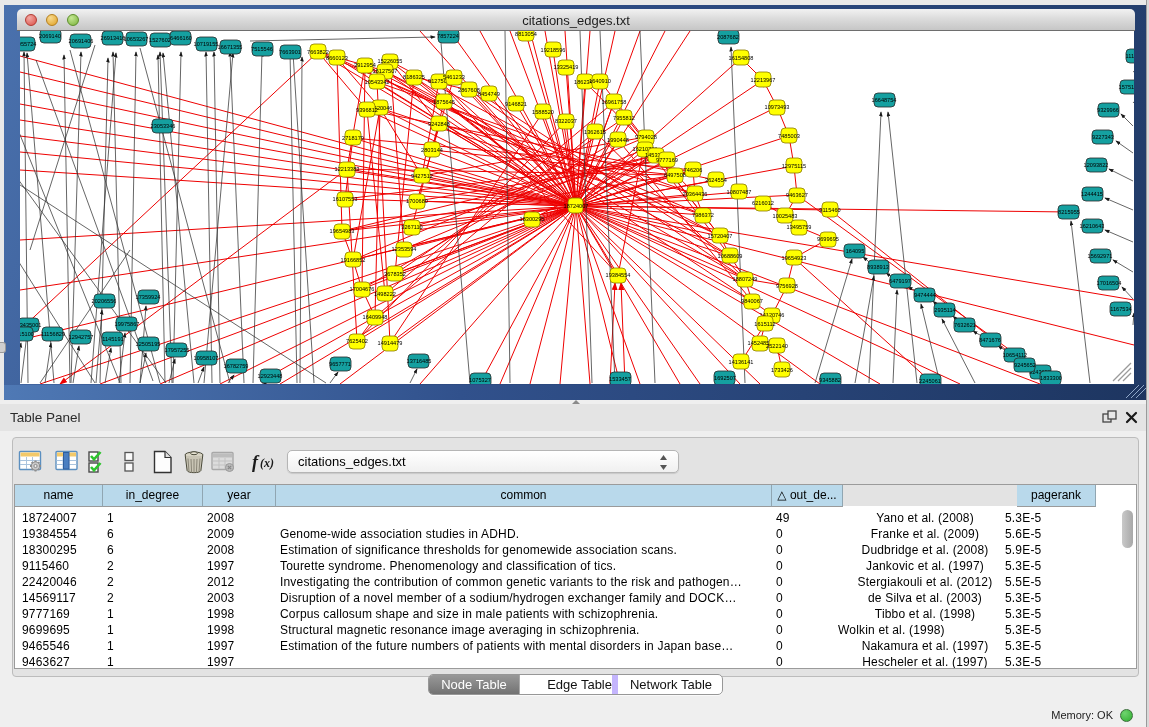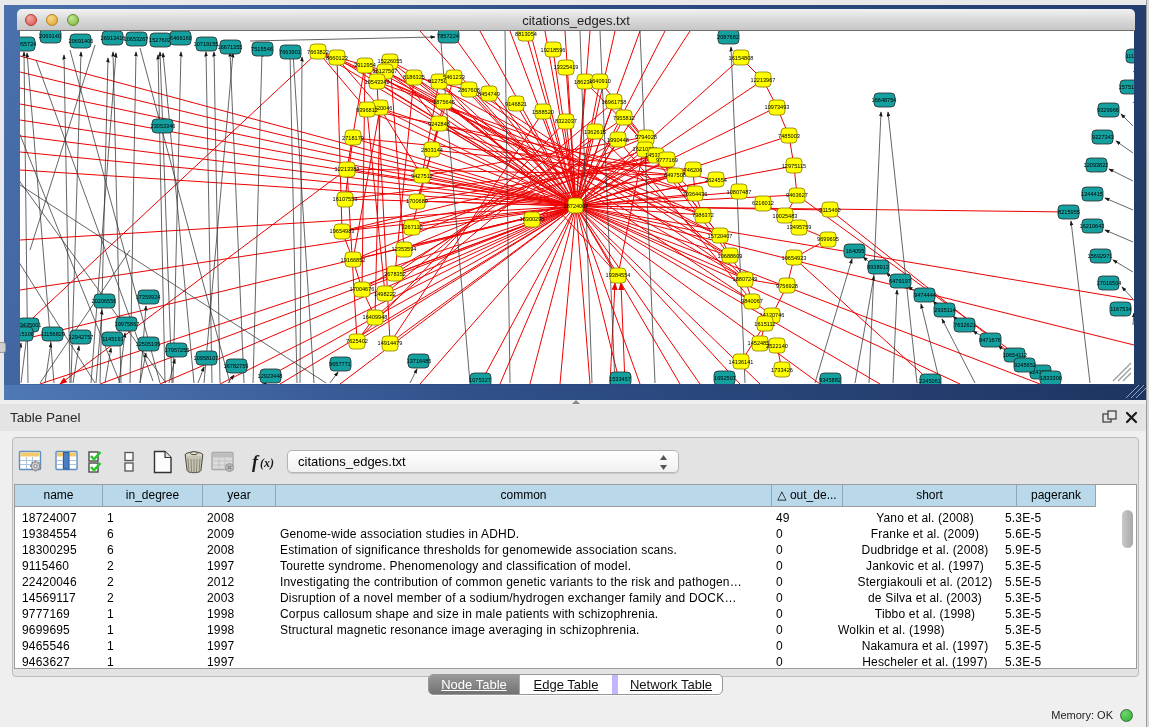--- a/index.html
+++ b/index.html
@@ -21,21 +21,21 @@
   background:#e3e3e3; border:1px solid #bcbcbc; border-radius:4px; }
 #combo { position:absolute; left:287px; top:450px; width:392px; height:23px; border-radius:5px;
   background:linear-gradient(#ffffff,#f0f0f0); border:1px solid #b5b5b5; box-shadow:0 1px 1px rgba(0,0,0,0.12); }
 #combo .txt { position:absolute; left:10px; top:3px; font-size:13px; color:#000; }
 .theader { position:absolute; top:485px; height:22px; background:#b9d9eb; border-right:1px solid #90a6b2; border-bottom:1px solid #9a9a9a;
   font-size:12px; color:#000; text-align:center; line-height:21px; }
 .trow { position:absolute; left:15px; width:1105px; height:16.2px; font-size:12px; letter-spacing:0.18px; color:#000; }
 .trow span { position:absolute; top:0.5px; white-space:nowrap; overflow:hidden; }
 #tabs { position:absolute; left:428px; top:674px; width:295px; height:21px; border:1px solid #979797;
   border-radius:5px; background:#fff; overflow:hidden; box-shadow:0 1px 0 rgba(255,255,255,0.7); }
-#tabs div { position:absolute; top:0; height:21px; font-size:13px; text-align:center; line-height:20px; color:#111;text-decoration:underline; }
+#tabs div { position:absolute; top:0; height:21px; font-size:13px; text-align:center; line-height:20px; color:#111; }
 #memtxt { position:absolute; right:36px; top:709px; font-size:11px; color:#222; }
 #memdot { position:absolute; left:1120px; top:709px; width:13px; height:13px; border-radius:50%;
   background:radial-gradient(circle at 35% 30%, #6fd46f, #2fae2f); border:1px solid #3a6e3a; }
 </style></head><body>
 <div id="page">
   <div id="bluearea">
     <div id="titlebar">
       <div class="tl" style="left:8px; background:radial-gradient(circle at 35% 30%, #f2a9a4, #da4f46); border:1px solid #b33a32;"></div>
       <div class="tl" style="left:29px; background:radial-gradient(circle at 35% 30%, #f7d98d, #e0a125); border:1px solid #b67f1d;"></div>
       <div class="tl" style="left:50px; background:radial-gradient(circle at 35% 30%, #c4e792, #7ab23c); border:1px solid #5d8f2b;"></div>
@@ -717,21 +717,20 @@
         <path d="M4.5 0 L8 5 L1 5 z" fill="#555"></path>
         <path d="M4.5 15 L8 10 L1 10 z" fill="#555"></path>
       </svg>
   </div>
   <div style="position:absolute;left:15px;top:506px;width:1121px;height:163px;background:#fff"></div>
   <div class="theader" style="left:15px;width:88px">name</div>
   <div class="theader" style="left:103px;width:100px">in_degree</div>
   <div class="theader" style="left:203px;width:73px">year</div>
   <div class="theader" style="left:276px;width:496px">common</div>
   <div class="theader" style="left:772px;width:71px">△ out_de...</div>
-  <div class="theader" style="left:843px;width:174px">short</div>
   <div class="theader" style="left:1017px;width:79px">pagerank</div>
   <div style="position:absolute;left:1096px;top:485px;width:40px;height:22px;background:#fff"></div>
 <div class="trow" style="top:510.0px">
 <span style="left:7px">18724007</span>
 <span style="left:92px">1</span>
 <span style="left:192px">2008</span>
 <span style="left:761px">49</span>
 <span style="left:823px;width:174px;text-align:center">Yano et al. (2008)</span>
 <span style="left:990px">5.3E-5</span>
 </div>
@@ -750,21 +749,21 @@
 <span style="left:192px">2008</span>
 <span style="left:265px;width:488px">Estimation of significance thresholds for genomewide association scans.</span>
 <span style="left:761px">0</span>
 <span style="left:823px;width:174px;text-align:center">Dudbridge et al. (2008)</span>
 <span style="left:990px">5.9E-5</span>
 </div>
 <div class="trow" style="top:558.0px">
 <span style="left:7px">9115460</span>
 <span style="left:92px">2</span>
 <span style="left:192px">1997</span>
-<span style="left:265px;width:488px">Tourette syndrome. Phenomenology and classification of model.</span>
+<span style="left:265px;width:488px">Tourette syndrome. Phenomenology and classification of tics.</span>
 <span style="left:761px">0</span>
 <span style="left:823px;width:174px;text-align:center">Jankovic et al. (1997)</span>
 <span style="left:990px">5.3E-5</span>
 </div>
 <div class="trow" style="top:574.0px">
 <span style="left:7px">22420046</span>
 <span style="left:92px">2</span>
 <span style="left:192px">2012</span>
 <span style="left:265px;width:488px">Investigating the contribution of common genetic variants to the risk and pathogen…</span>
 <span style="left:761px">0</span>
@@ -795,37 +794,38 @@
 <span style="left:192px">1998</span>
 <span style="left:265px;width:488px">Structural magnetic resonance image averaging in schizophrenia.</span>
 <span style="left:761px">0</span>
 <span style="left:823px;width:174px;text-align:left">Wolkin et al. (1998)</span>
 <span style="left:990px">5.3E-5</span>
 </div>
 <div class="trow" style="top:638.0px">
 <span style="left:7px">9465546</span>
 <span style="left:92px">1</span>
 <span style="left:192px">1997</span>
+<span style="left:265px;width:488px">Estimation of the future numbers of patients with mental disorders in Japan base…</span>
 <span style="left:761px">0</span>
 <span style="left:823px;width:174px;text-align:center">Nakamura et al. (1997)</span>
 <span style="left:990px">5.3E-5</span>
 </div>
 <div class="trow" style="top:654.0px">
 <span style="left:7px">9463627</span>
 <span style="left:92px">1</span>
 <span style="left:192px">1997</span>
 <span style="left:761px">0</span>
 <span style="left:823px;width:174px;text-align:center">Hescheler et al. (1997)</span>
 <span style="left:990px">5.3E-5</span>
 </div>
   <div style="position:absolute;left:1122px;top:510px;width:11px;height:38px;border-radius:6px;background:linear-gradient(90deg,#c9c9c9,#a8a8a8);"></div>
   <div style="position:absolute;left:14px;top:484px;width:1123px;height:185px;border:1px solid #9b9b9b;pointer-events:none"></div>
   <div id="tabs">
     <div style="left:0;width:90px;background:linear-gradient(#999999,#6e6e6e);color:#fff;">Node Table</div>
-    <div style="left:90px;width:93px;border-left:1px solid #aaa;">Edge Table</div>
+    <div style="left:90px;width:93px;border-left:1px solid #aaa;text-align:right;">Edge Table</div>
     <div style="left:183px;width:112px;border-left:6px solid #c4b5fd;">Network Table</div>
   </div>
   <div id="memtxt">Memory: OK</div>
   <div id="memdot"></div>
   <div style="position:absolute;left:1146px;top:0;width:3px;height:727px;background:#d9d9d9;border-left:1px solid #9a9a9a;"></div>
   <svg style="position:absolute;left:569px;top:400px" width="14" height="5">
       <path d="M7 0 L11 4 L3 4 z" fill="#8a8a8a"></path>
     </svg>
   <div style="position:absolute;left:0;top:342px;width:6px;height:11px;background:#cfcfcf;border:1px solid #9a9a9a;border-left:none;border-radius:0 3px 3px 0;"></div>
 </div>

